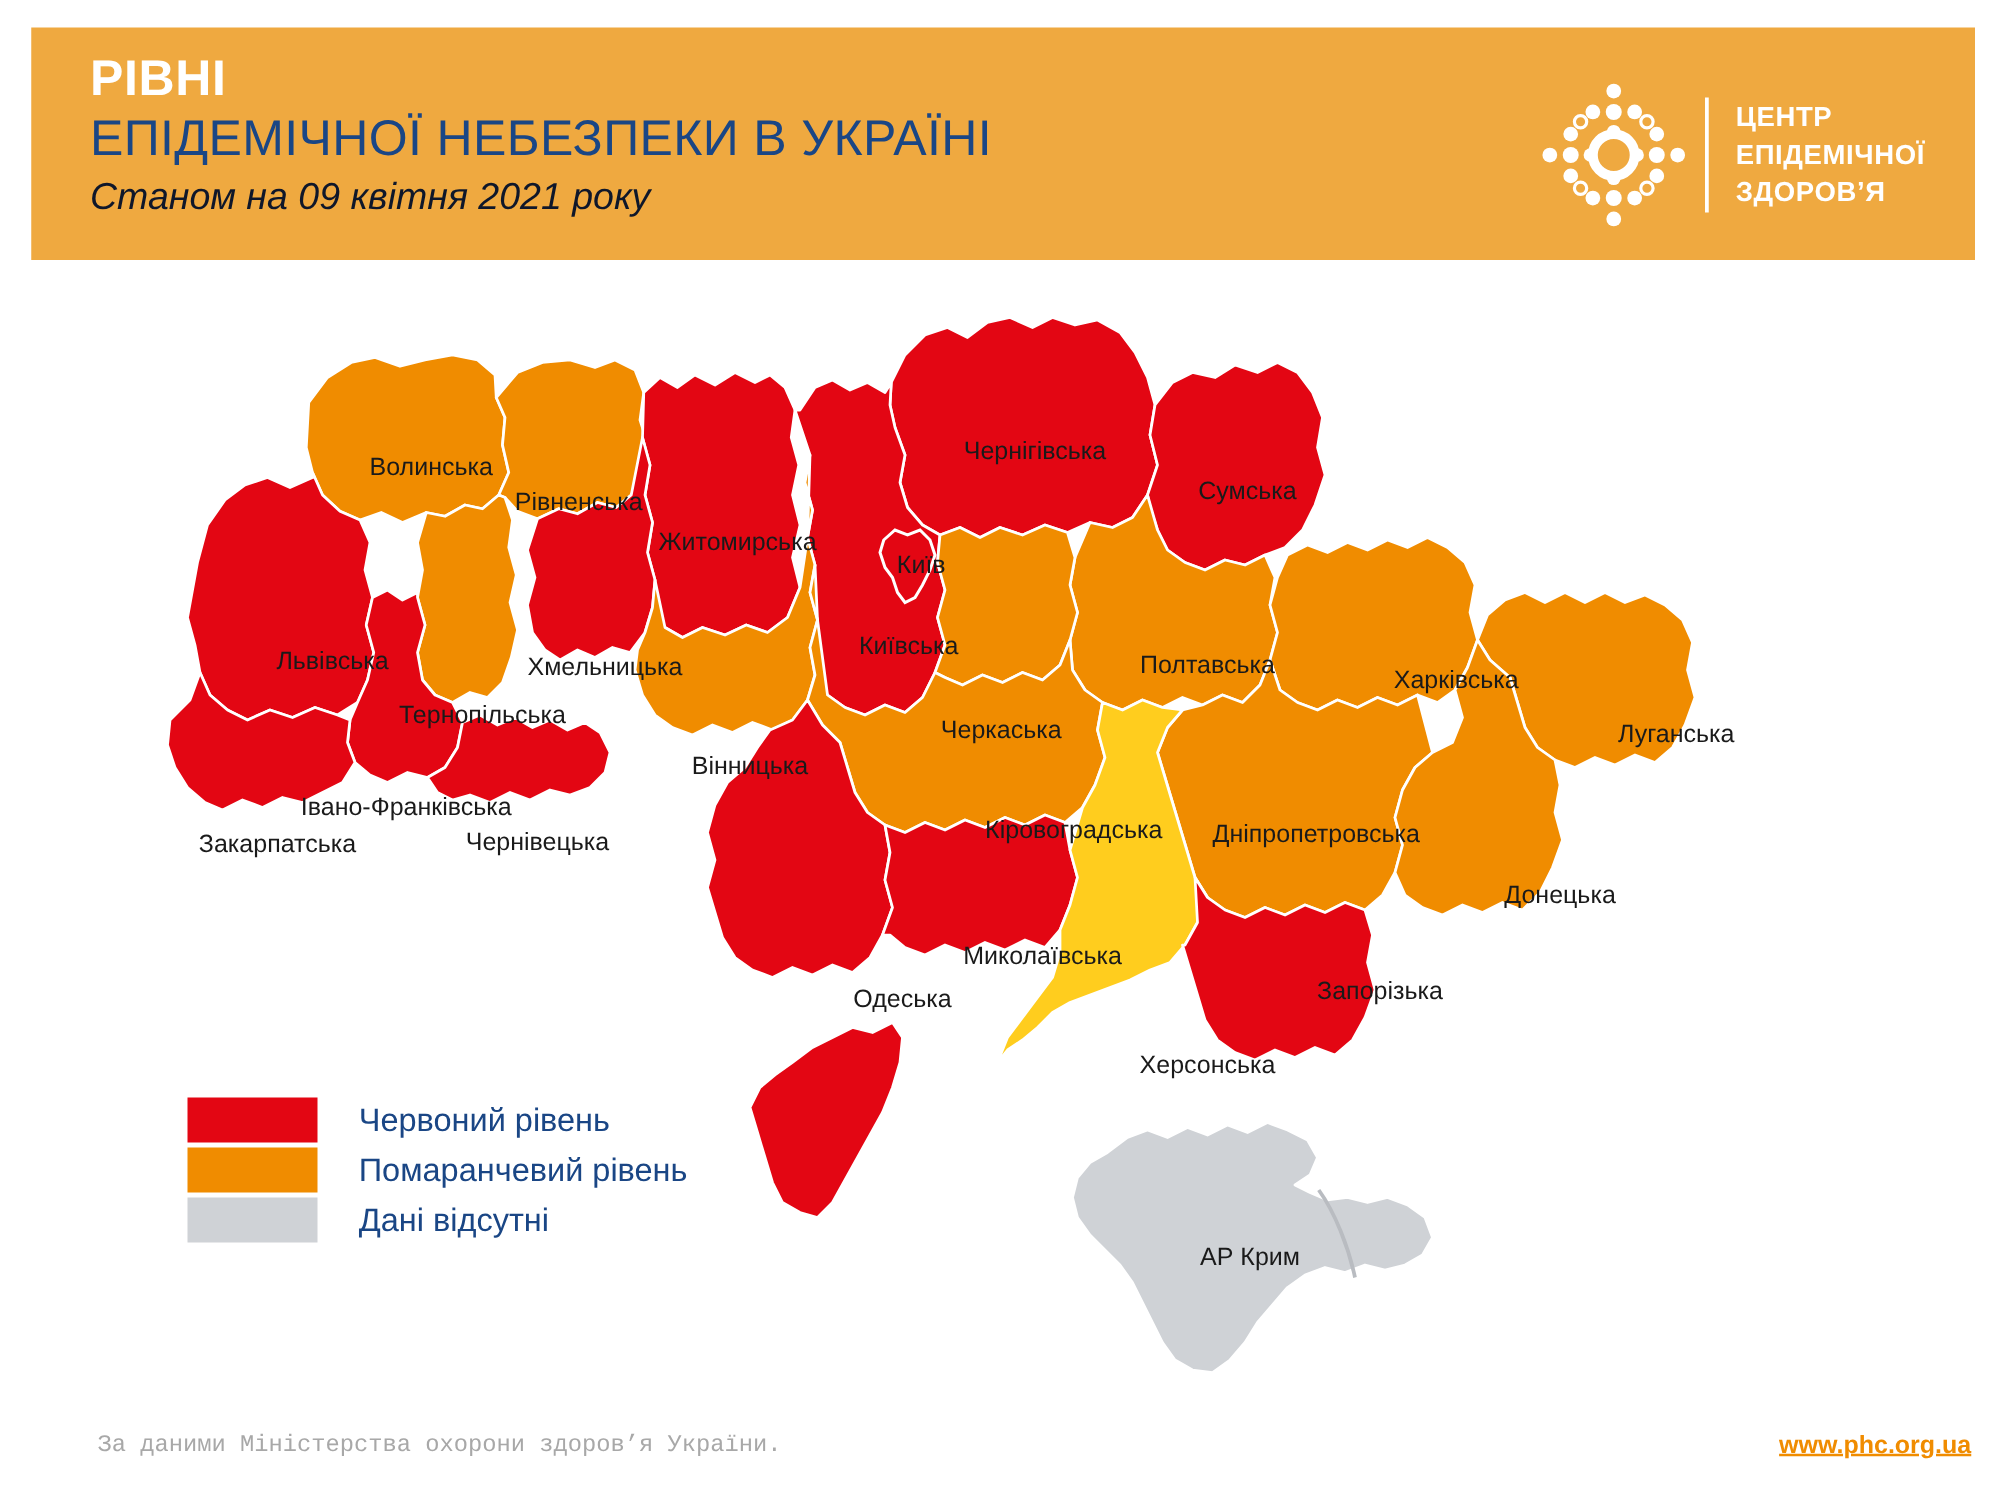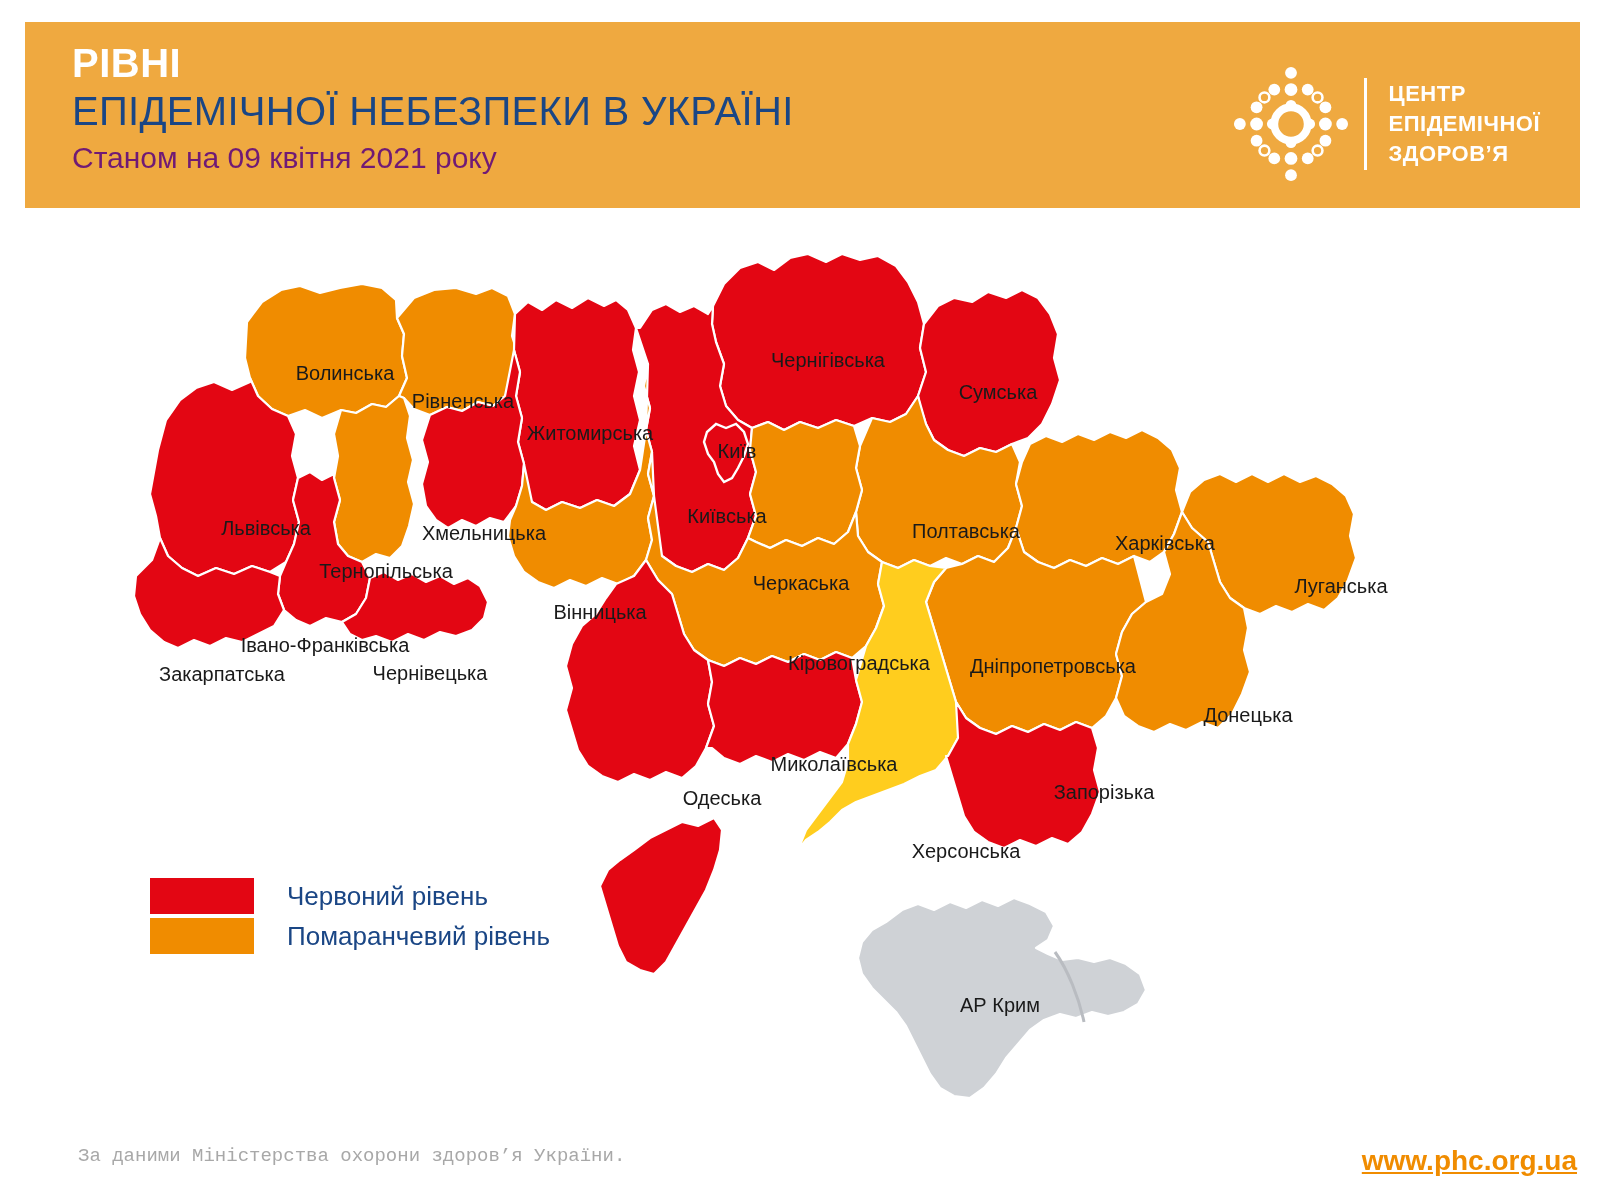--- a/index.html
+++ b/index.html
@@ -164,34 +164,34 @@
     left: 78px;
     top: 1145px;
     font-size: 19px;
     color: #a8a8a8;
     white-space: nowrap;
   }
   .footer-url {
     position: absolute;
     right: 24px;
     top: 1145px;
-    font-size: 28px;
+    font-size: 20px;
     font-weight: bold;
     color: #F08C00;
     white-space: nowrap;
   }
 </style>
 </head>
 <body>
 
 <div class="banner" style="background: rgb(239, 169, 64);">
   <div class="banner-text">
     <p class="title-line1" style="color: rgb(255, 255, 255);">РІВНІ</p>
     <p class="title-line2" style="color: rgb(26, 70, 133);">ЕПІДЕМІЧНОЇ НЕБЕЗПЕКИ В УКРАЇНІ</p>
-    <p class="title-sub" style="color: #701a75;">Станом на 09 квітня 2021 року</p>
+    <p class="title-sub" style="color: #0f172a; font-style: italic;">Станом на 09 квітня 2021 року</p>
   </div>
 
   <div class="logo">
     <svg class="logo-mark" viewBox="0 0 120 120">
       <g fill="#ffffff">
 
         <circle cx="60" cy="60" r="17" fill="none" stroke="#ffffff" stroke-width="8"></circle>
 
         <circle cx="60" cy="8" r="6"></circle>
         <circle cx="60" cy="25" r="6.5"></circle>
@@ -297,16 +297,20 @@
 
 <div class="legend">
   <div class="legend-row">
     <div class="legend-swatch" style="background: rgb(227, 6, 19);"></div>
     <div class="legend-label" style="color: rgb(26, 70, 133);">Червоний рівень</div>
   </div>
   <div class="legend-row">
     <div class="legend-swatch" style="background: rgb(240, 140, 0);"></div>
     <div class="legend-label" style="color: rgb(26, 70, 133);">Помаранчевий рівень</div>
   </div>
+  <div class="legend-row">
+    <div class="legend-swatch" style="background: rgb(207, 210, 214);"></div>
+    <div class="legend-label" style="color: rgb(26, 70, 133);">Дані відсутні</div>
+  </div>
 </div>
 
 <div class="footer-source" style="color: rgb(168, 168, 168); font-family: Liberation Mono, monospace;">За даними Міністерства охорони здоров’я України.</div>
 <a class="footer-url" href="#" style="color: rgb(240, 140, 0);">www.phc.org.ua</a>
 
 </body></html>

